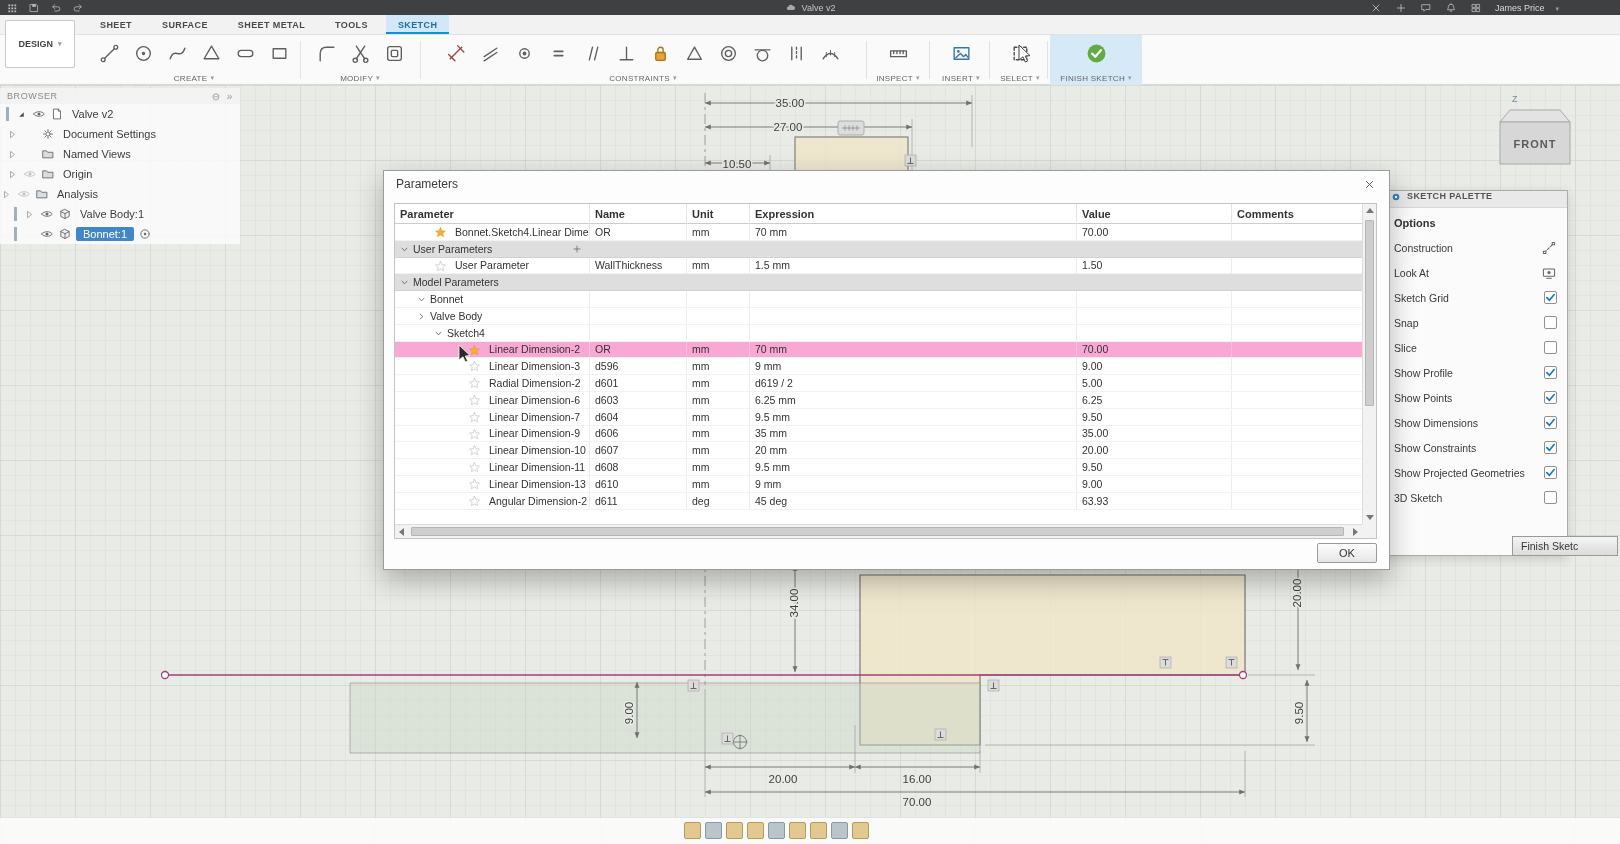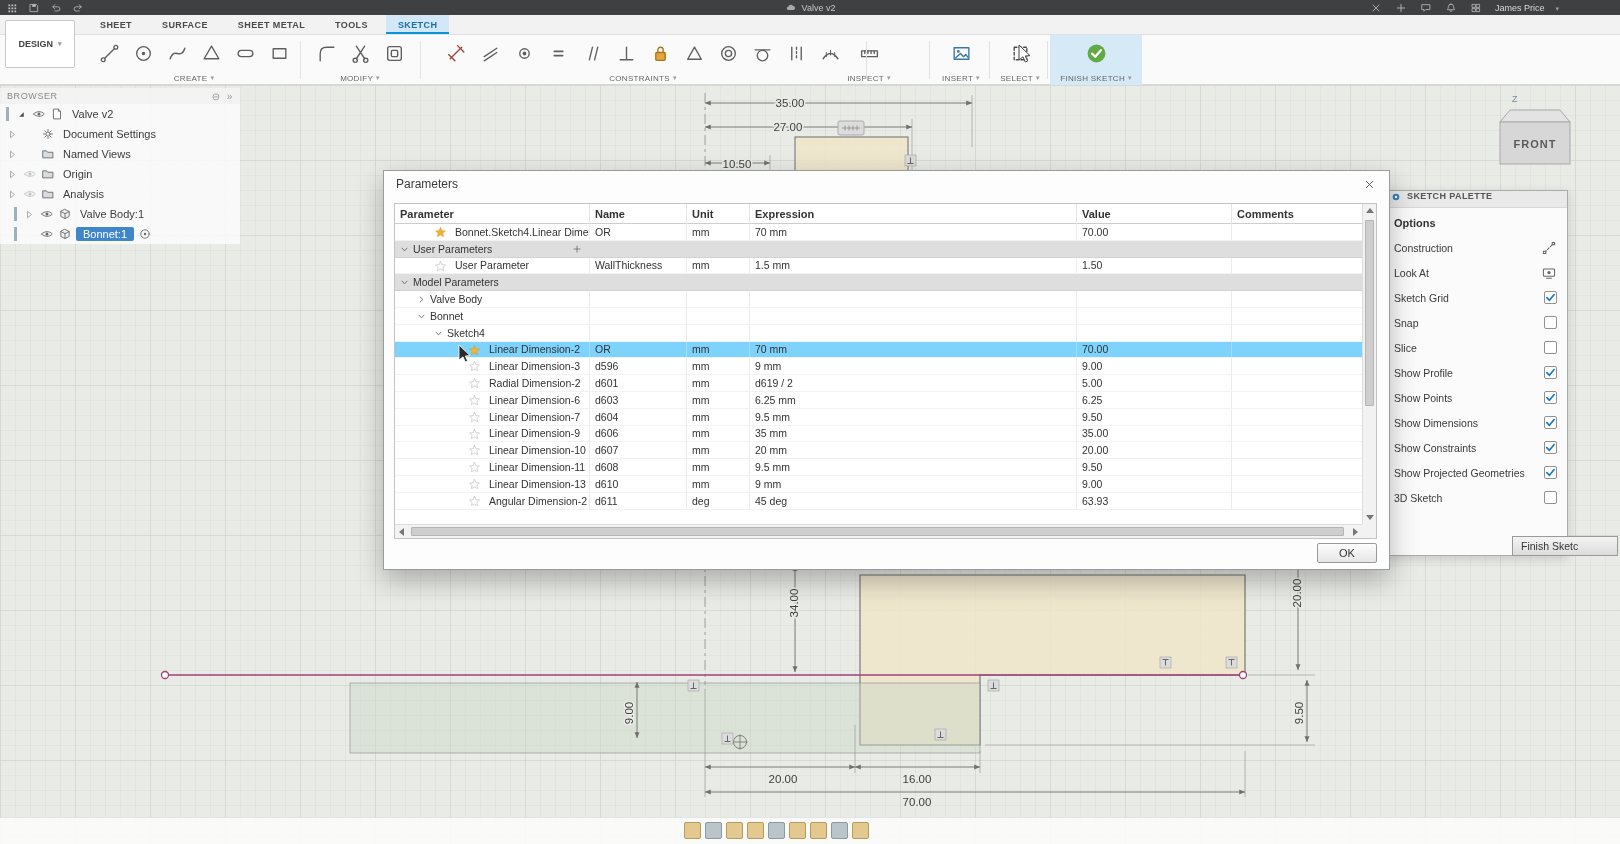--- a/index.html
+++ b/index.html
@@ -62,21 +62,21 @@
 .dlg-title{height:26px;display:flex;align-items:center;padding:0 12px;font-size:12px;color:#3c3c3c}
 .dlg-close{margin-left:auto;width:15px;height:15px;display:inline-flex}
 .dlg-close svg{width:100%;height:100%}
 .dlg-table{position:absolute;left:10px;right:12px;top:32px;bottom:30px;border:1px solid #c3c3c3;background:#fff}
 .dlg-head{position:absolute;top:0;left:0;right:2px;height:20px;border-bottom:1px solid #cdcdcd;font-weight:bold;font-size:11px;color:#333;background:#fff}
 .hcell{position:absolute;top:0;height:20px;display:flex;align-items:center;padding-left:5px;border-left:1px solid #e4e4e4;overflow:hidden;white-space:nowrap}
 .hcell:first-child{border-left:none}
 .dlg-rows{position:absolute;top:20px;left:0;right:14px;bottom:14px;overflow:hidden}
 .drow{position:relative;height:16.8px;font-size:10.5px;color:#333;border-bottom:1px solid #f2f2f2;background:#fff}
 .drow.group{background:#dedede;border-bottom:1px solid #d2d2d2}
-.drow.selected{background:#7dd3fc}
+.drow.selected{background:#f9a8d4}
 .drow.selected .dcell{border-color:rgba(255,255,255,.25)}
 .dcell{position:absolute;top:0;height:100%;display:flex;align-items:center;padding-left:5px;white-space:nowrap;overflow:hidden;border-left:1px solid #ececec}
 .pname{border-left:none!important}
 .chev{position:absolute;top:3px;width:11px;height:11px;display:inline-flex}
 .chev svg{width:100%;height:100%}
 .glabel{position:absolute;left:18px;top:0;height:100%;display:flex;align-items:center}
 .gplus{position:absolute;left:176px;top:2px;width:12px;height:12px;display:inline-flex}
 .gplus svg{width:100%;height:100%}
 .tlabel2{position:absolute;top:0;height:100%;display:flex;align-items:center}
 .star{position:absolute;top:2px;width:13px;height:13px;display:inline-flex}
@@ -467,21 +467,21 @@
                 <path d="M6 13 V9 M10 11.5 V7 M14 13 V9" stroke-width="0.9"></path>
               </svg>
             </span>
           </div>
         </div>
         <div class="tlabel">
           <span>CONSTRAINTS</span>
           <span class="caret">▾</span>
         </div>
       </div>
-      <div class="tgroup" style="left:839px;width:60px">
+      <div class="tgroup" style="left:868px;width:60px">
         <div class="ticons">
           <div class="tool">
             <span class="ic ti">
               <svg viewBox="0 0 20 20" fill="none" stroke="#5f5f5f" stroke-width="1.3" stroke-linecap="round" stroke-linejoin="round">
                 <rect x="2.5" y="7.5" width="15" height="5.5"></rect>
                 <path d="M5.5 7.5 v2.5 M8.5 7.5 v2.5 M11.5 7.5 v2.5 M14.5 7.5 v2.5"></path>
               </svg>
             </span>
           </div>
         </div>
@@ -621,21 +621,21 @@
               <circle cx="10" cy="10" r="2.2" fill="#c0c0c0" stroke="none"></circle>
             </svg>
           </span>
           <span class="ic bic">
             <svg viewBox="0 0 20 20" fill="none" stroke="#5f5f5f" stroke-width="1.3" stroke-linecap="round" stroke-linejoin="round">
               <path d="M3 5.5 h5 l1.5 2 H17 V15.5 H3 Z" fill="#d8dde2"></path>
             </svg>
           </span>
           <span class="blabel">Origin</span>
         </div>
-        <div class="brow" style="padding-left:6px">
+        <div class="brow" style="padding-left:0">
           <span class="bexp">
             <svg viewBox="0 0 20 20" fill="none" stroke="#5f5f5f" stroke-width="1.3" stroke-linecap="round" stroke-linejoin="round">
               <path d="M7.5 5.5 L13 10 L7.5 14.5 Z" fill="#fff" stroke="#9a9a9a"></path>
             </svg>
           </span>
           <span class="ic bic">
             <svg viewBox="0 0 20 20" fill="none" stroke="#5f5f5f" stroke-width="1.3" stroke-linecap="round" stroke-linejoin="round">
               <path d="M2.5 10 C 6 5.5, 14 5.5, 17.5 10 C 14 14.5, 6 14.5, 2.5 10 Z" stroke="#c0c0c0"></path>
               <circle cx="10" cy="10" r="2.2" fill="#c0c0c0" stroke="none"></circle>
             </svg>
@@ -765,37 +765,37 @@
             <span class="chev" style="left:4px">
               <svg viewBox="0 0 20 20" fill="none" stroke="#5f5f5f" stroke-width="1.3" stroke-linecap="round" stroke-linejoin="round">
                 <path d="M5.5 7.5 L10 12.5 L14.5 7.5" stroke="#555" stroke-width="1.4"></path>
               </svg>
             </span>
             <span class="glabel">Model Parameters</span>
           </div>
           <div class="drow tree">
             <span class="chev" style="left:21px">
               <svg viewBox="0 0 20 20" fill="none" stroke="#5f5f5f" stroke-width="1.3" stroke-linecap="round" stroke-linejoin="round">
-                <path d="M7.5 5.5 L12.5 10 L7.5 14.5" stroke="#555" stroke-width="1.4"></path>
-              </svg>
-            </span>
-            <span class="tlabel2" style="left:35px">Valve Body</span>
+                <path d="M5.5 7.5 L10 12.5 L14.5 7.5" stroke="#555" stroke-width="1.4"></path>
+              </svg>
+            </span>
+            <span class="tlabel2" style="left:35px">Bonnet</span>
             <div class="dcell" style="left:194px;width:97px"></div>
             <div class="dcell" style="left:291px;width:63px"></div>
             <div class="dcell" style="left:354px;width:327px"></div>
             <div class="dcell" style="left:681px;width:155px"></div>
             <div class="dcell" style="left:836px;width:130px"></div>
           </div>
           <div class="drow tree">
             <span class="chev" style="left:21px">
               <svg viewBox="0 0 20 20" fill="none" stroke="#5f5f5f" stroke-width="1.3" stroke-linecap="round" stroke-linejoin="round">
-                <path d="M5.5 7.5 L10 12.5 L14.5 7.5" stroke="#555" stroke-width="1.4"></path>
-              </svg>
-            </span>
-            <span class="tlabel2" style="left:35px">Bonnet</span>
+                <path d="M7.5 5.5 L12.5 10 L7.5 14.5" stroke="#555" stroke-width="1.4"></path>
+              </svg>
+            </span>
+            <span class="tlabel2" style="left:35px">Valve Body</span>
             <div class="dcell" style="left:194px;width:97px"></div>
             <div class="dcell" style="left:291px;width:63px"></div>
             <div class="dcell" style="left:354px;width:327px"></div>
             <div class="dcell" style="left:681px;width:155px"></div>
             <div class="dcell" style="left:836px;width:130px"></div>
           </div>
           <div class="drow tree">
             <span class="chev" style="left:38px">
               <svg viewBox="0 0 20 20" fill="none" stroke="#5f5f5f" stroke-width="1.3" stroke-linecap="round" stroke-linejoin="round">
                 <path d="M5.5 7.5 L10 12.5 L14.5 7.5" stroke="#555" stroke-width="1.4"></path>

